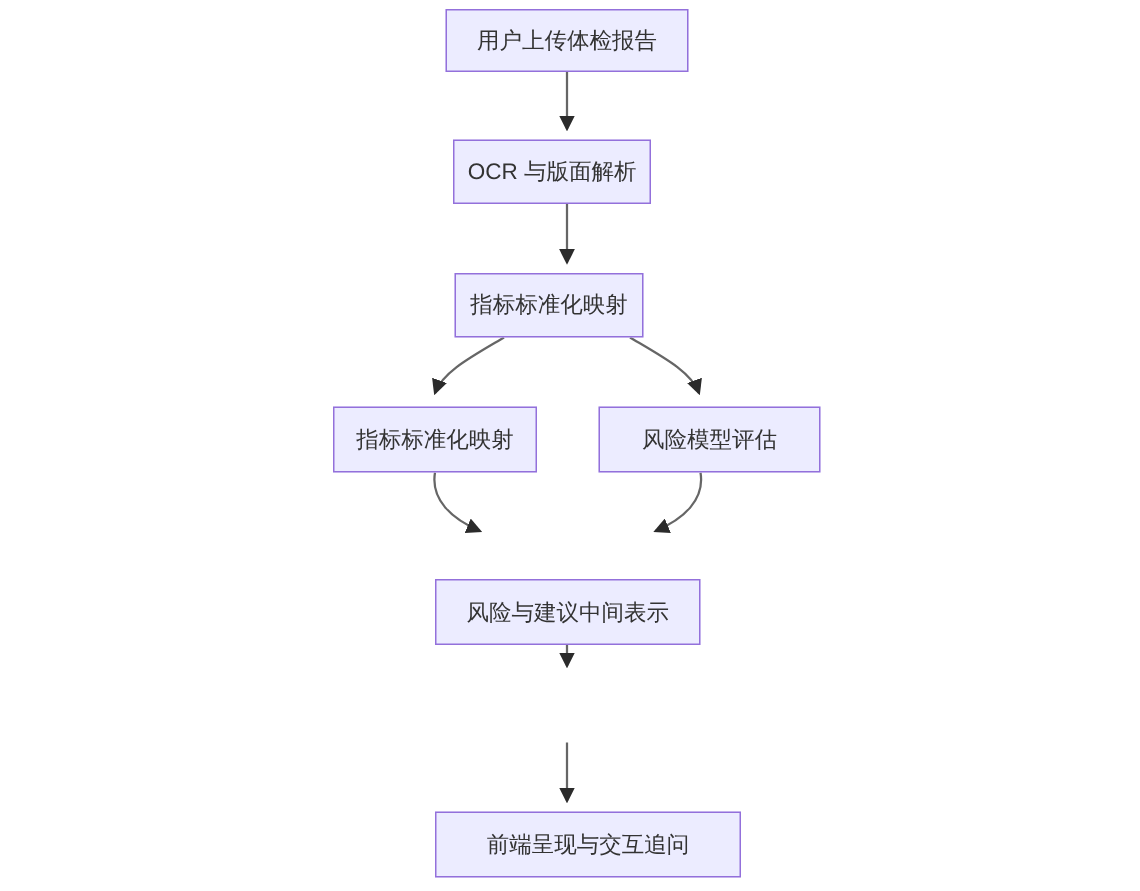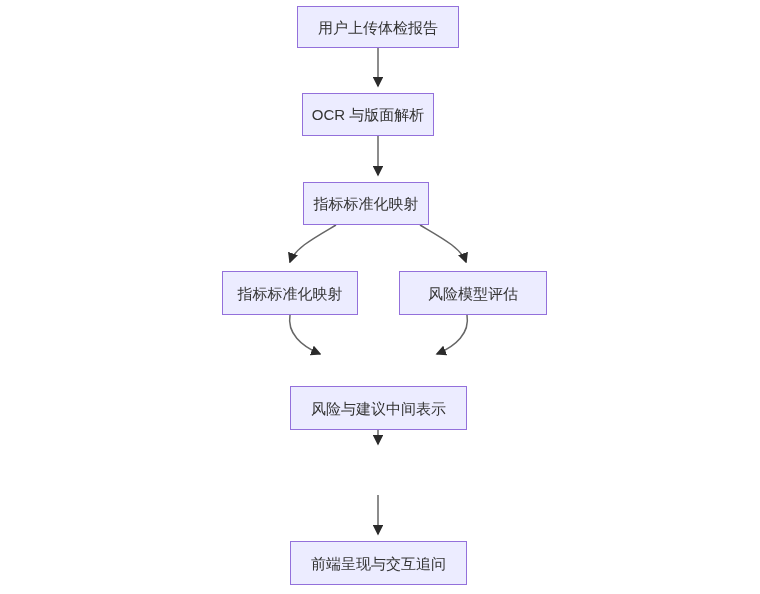--- a/index.html
+++ b/index.html
@@ -50,21 +50,21 @@
     text-align: center;
     white-space: nowrap;
   }
   .node-a { left: 297px; top: 6px;   width: 162px; height: 42px; }
   .node-b { left: 302px; top: 93px;  width: 132px; height: 43px; }
   .node-c { left: 303px; top: 182px; width: 126px; height: 43px; }
   .node-d { left: 222px; top: 271px; width: 136px; height: 44px; }
   .node-e { left: 399px; top: 271px; width: 148px; height: 44px; }
   .node-f { left: 290px; top: 362px; width: 177px; height: 44px; margin-top: 24px; }
   .node-g { left: 291px; top: 451px; width: 175px; height: 44px; }
-  .node-h { left: 290px; top: 541px; width: 177px; height: 44px; }
+  .node-h { left: 290px; top: 541px; width: 204px; height: 44px; }
 </style>
 </head>
 <body>
 
 <div class="canvas">
 
   <svg class="edges" viewBox="0 0 760 594" xmlns="http://www.w3.org/2000/svg">
     <defs>
       <marker id="arrow" viewBox="0 0 10 10" refX="8.5" refY="5" markerWidth="7" markerHeight="7" orient="auto-start-reverse">
         <path d="M0,0 L10,5 L0,10 z"></path>

